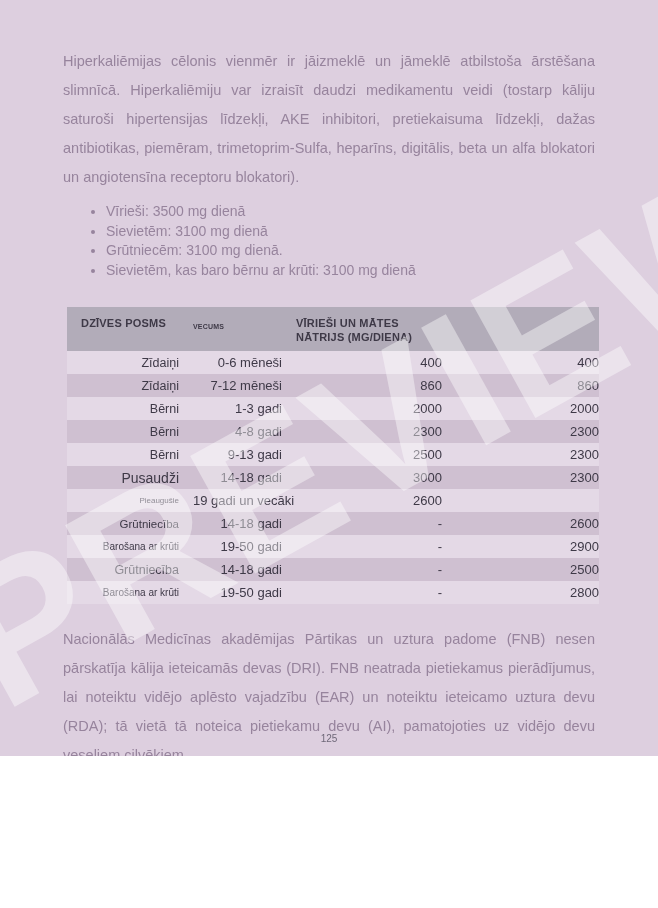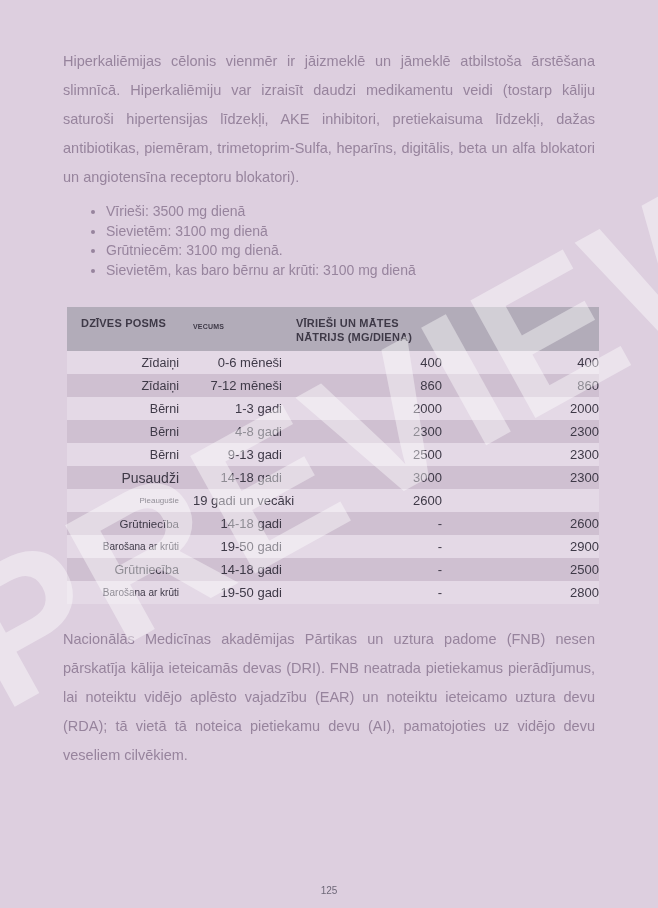--- a/index.html
+++ b/index.html
@@ -10,21 +10,21 @@
     --dark:#3e3947;
     --watermark:rgba(255,255,255,0.42);
     --pagenum:#6e6878;
     --stripe-dark:rgba(125,110,135,0.15);
     --stripe-light:rgba(255,255,255,0.22);
   }
   html,body{margin:0;padding:0;}
   body{font-family:"Liberation Sans",sans-serif;}
   .canvas{
     position:relative;
-    width:658px;height:908px;
+    width:658px;height:756px;
     background:var(--bg);
     overflow:hidden;
   }
   .content{
     position:relative;
     z-index:1;
     padding:0 63px;
   }
   .para{
     color:var(--text);

